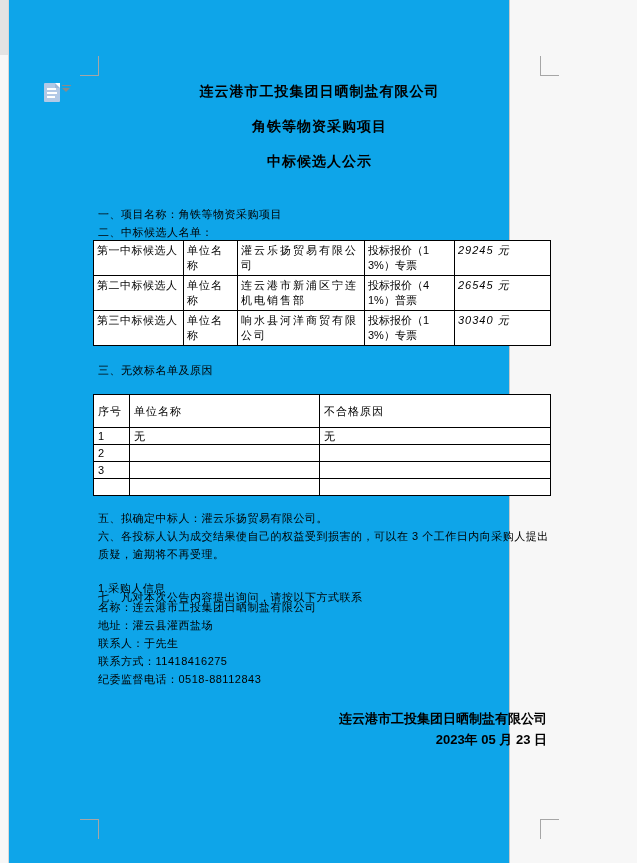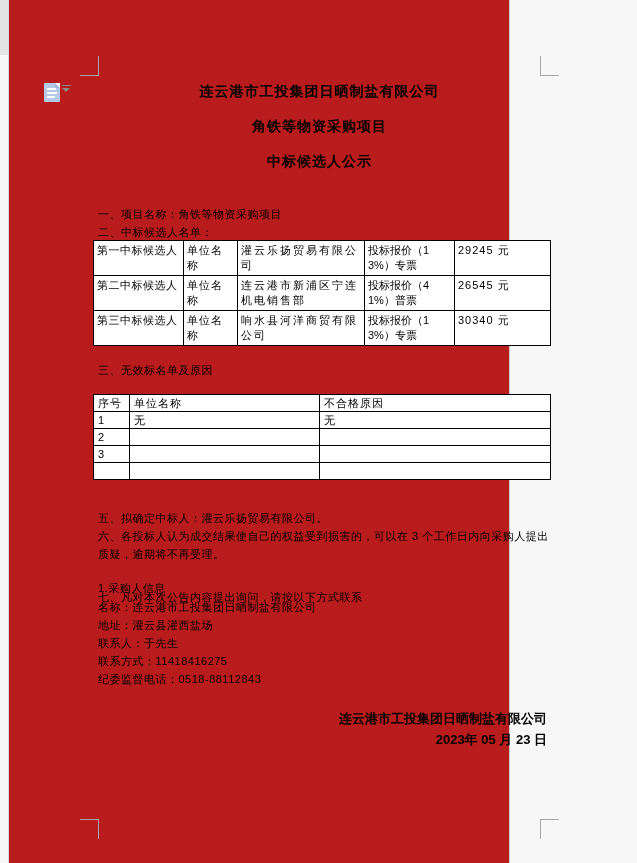--- a/index.html
+++ b/index.html
@@ -5,21 +5,21 @@
   html,body{margin:0;padding:0;}
   body{
     width:637px;height:863px;position:relative;
     background:#f7f7f7;
     font-family:"Liberation Sans",sans-serif;
     color:#000;overflow:hidden;
   }
   .canvas-corner{position:absolute;left:0;top:0;width:8px;height:55px;background:#e3e3e3;}
   .page{
     position:absolute;left:8px;top:0;width:502px;height:863px;
-    background:#b91c1c;box-sizing:border-box;
+    background:#0ea5e9;box-sizing:border-box;
     border-left:1px solid #d8d8d8;border-right:1px solid #c9c9c9;
   }
   
   .mark{position:absolute;box-sizing:border-box;width:19px;height:20px;}
   .mark.tl{left:71px;top:56px;border-right:1px solid #a6a6a6;border-bottom:1px solid #a6a6a6;}
   .mark.tr{left:531px;top:56px;border-left:1px solid #a6a6a6;border-bottom:1px solid #a6a6a6;}
   .mark.bl{left:71px;top:819px;border-right:1px solid #a6a6a6;border-top:1px solid #a6a6a6;}
   .mark.br{left:531px;top:819px;border-left:1px solid #a6a6a6;border-top:1px solid #a6a6a6;}
   
   .paste-icon{
@@ -61,23 +61,23 @@
   td,th{
     border:1px solid #000;font-size:11px;font-weight:normal;text-align:left;
     vertical-align:top;padding:2px 3px;line-height:15px;letter-spacing:1px;
     overflow:hidden;word-break:break-all;
   }
   #candidate-table{top:240px;width:457px;}
   #candidate-table tr{height:35px;}
   #candidate-table td:nth-child(1){white-space:nowrap;letter-spacing:0.5px;margin-left:28px;}
   #candidate-table td:nth-child(3){letter-spacing:2px;}
   #candidate-table td:nth-child(4){letter-spacing:0;padding:2px 1px 2px 3px;}
-  #candidate-table td:nth-child(5){white-space:nowrap;}
+  #candidate-table td:nth-child(5){white-space:nowrap;font-style:italic;}
   #invalid-table{top:394px;width:457px;}
-  #invalid-table th{height:14px;padding:1px 4px;line-height:14px;}
+  #invalid-table th{height:14px;padding:9px 4px;line-height:14px;}
   #invalid-table tr{height:17px;}
   #invalid-table td{padding:1px 4px;line-height:14px;}
 </style>
 </head>
 <body>
 
 <div class="canvas-corner"></div>
 
 <div class="page">
 

